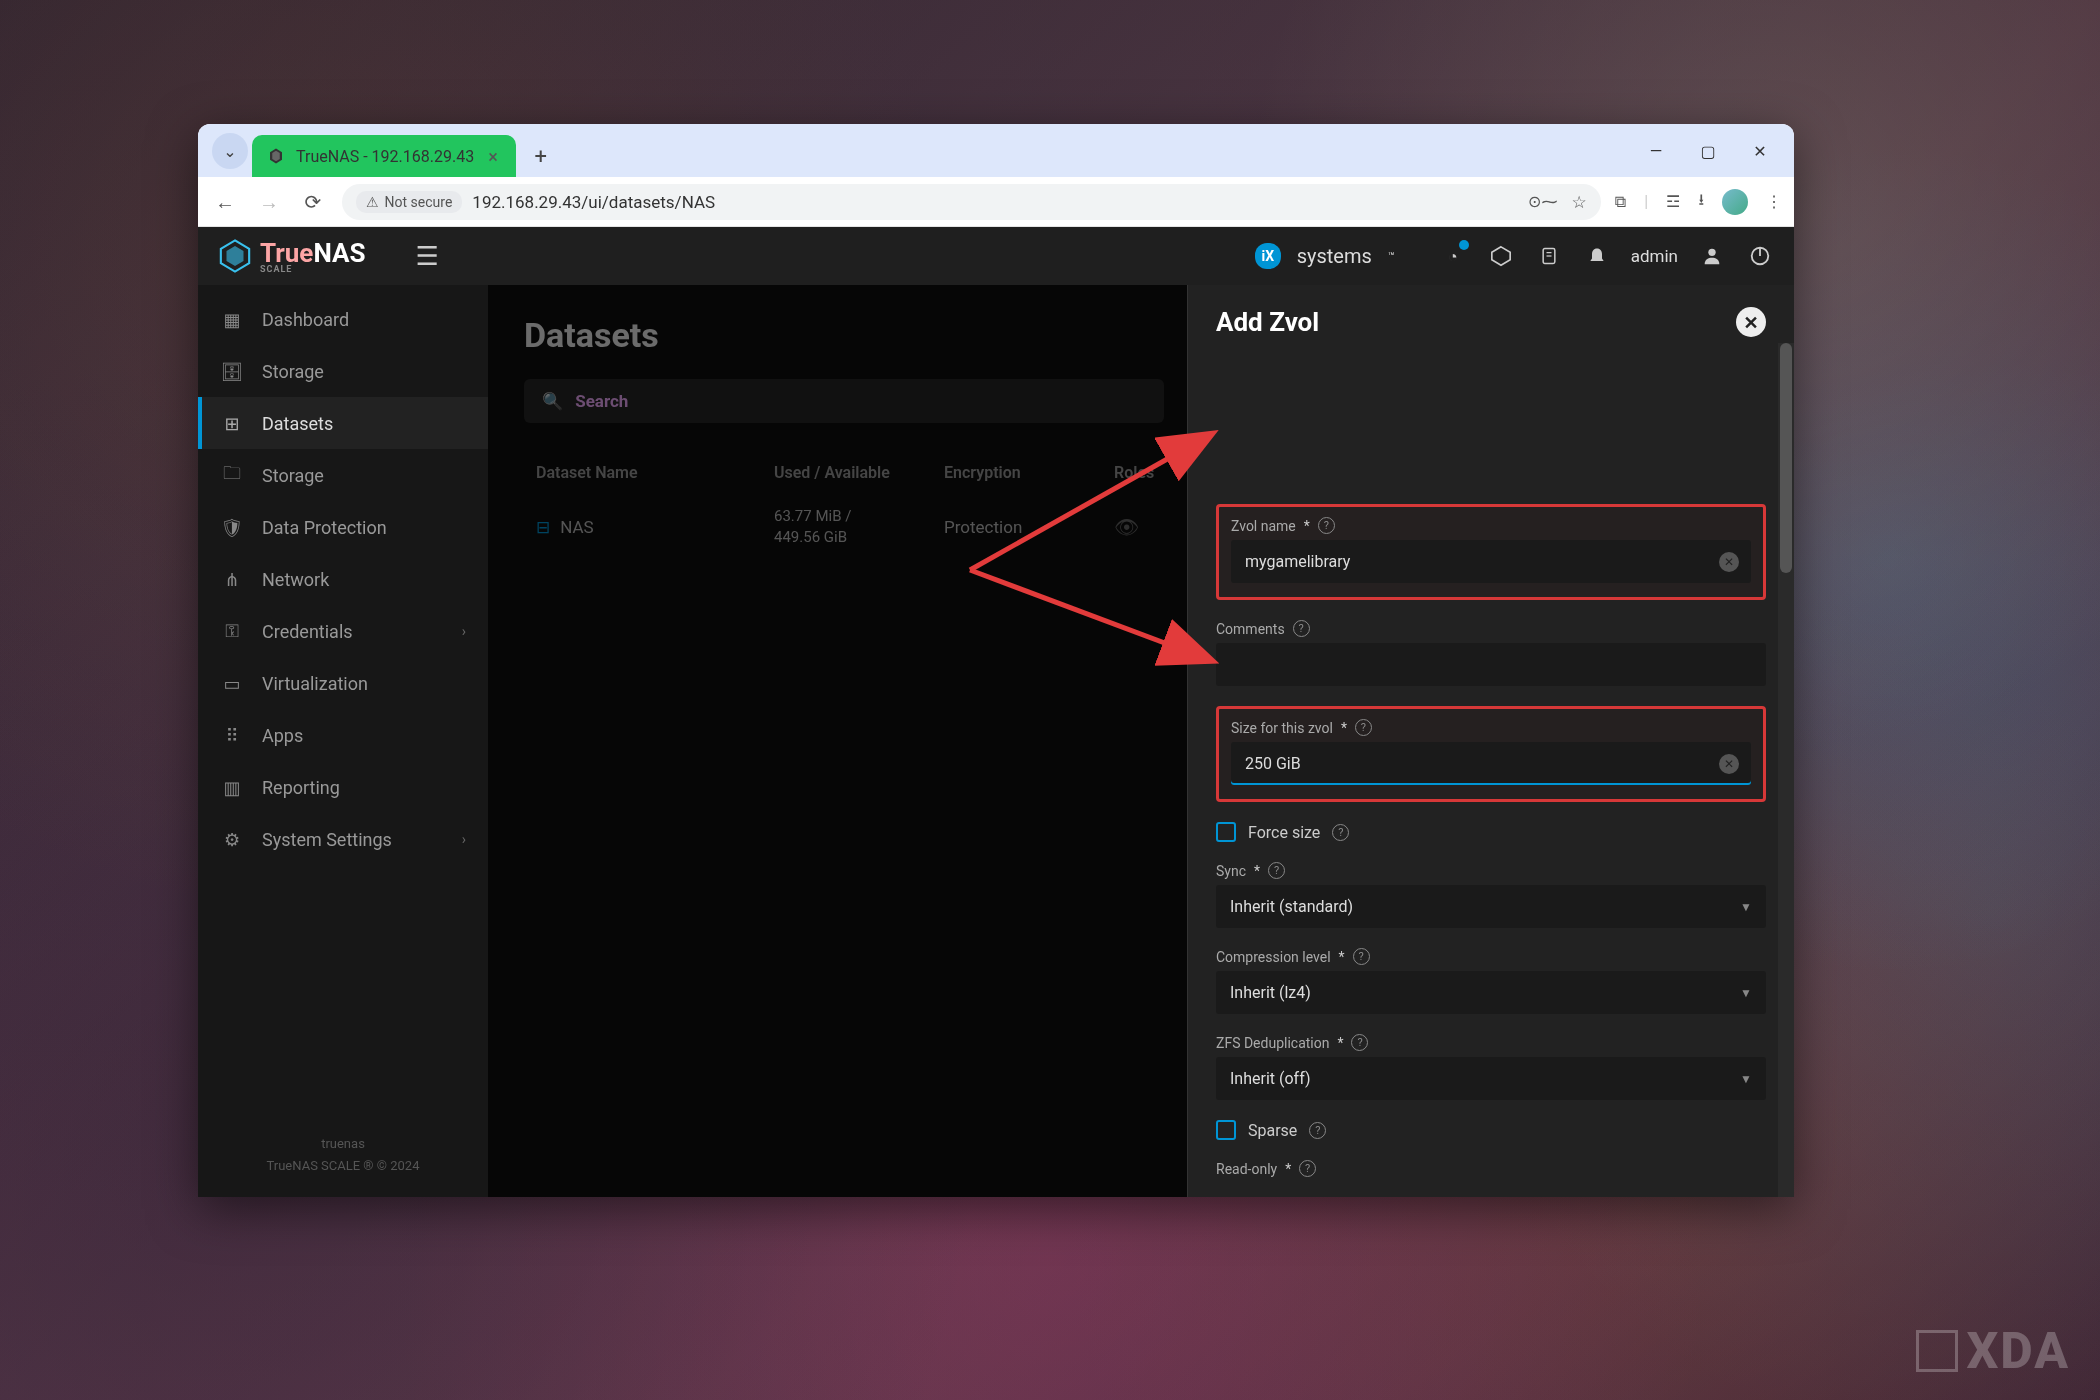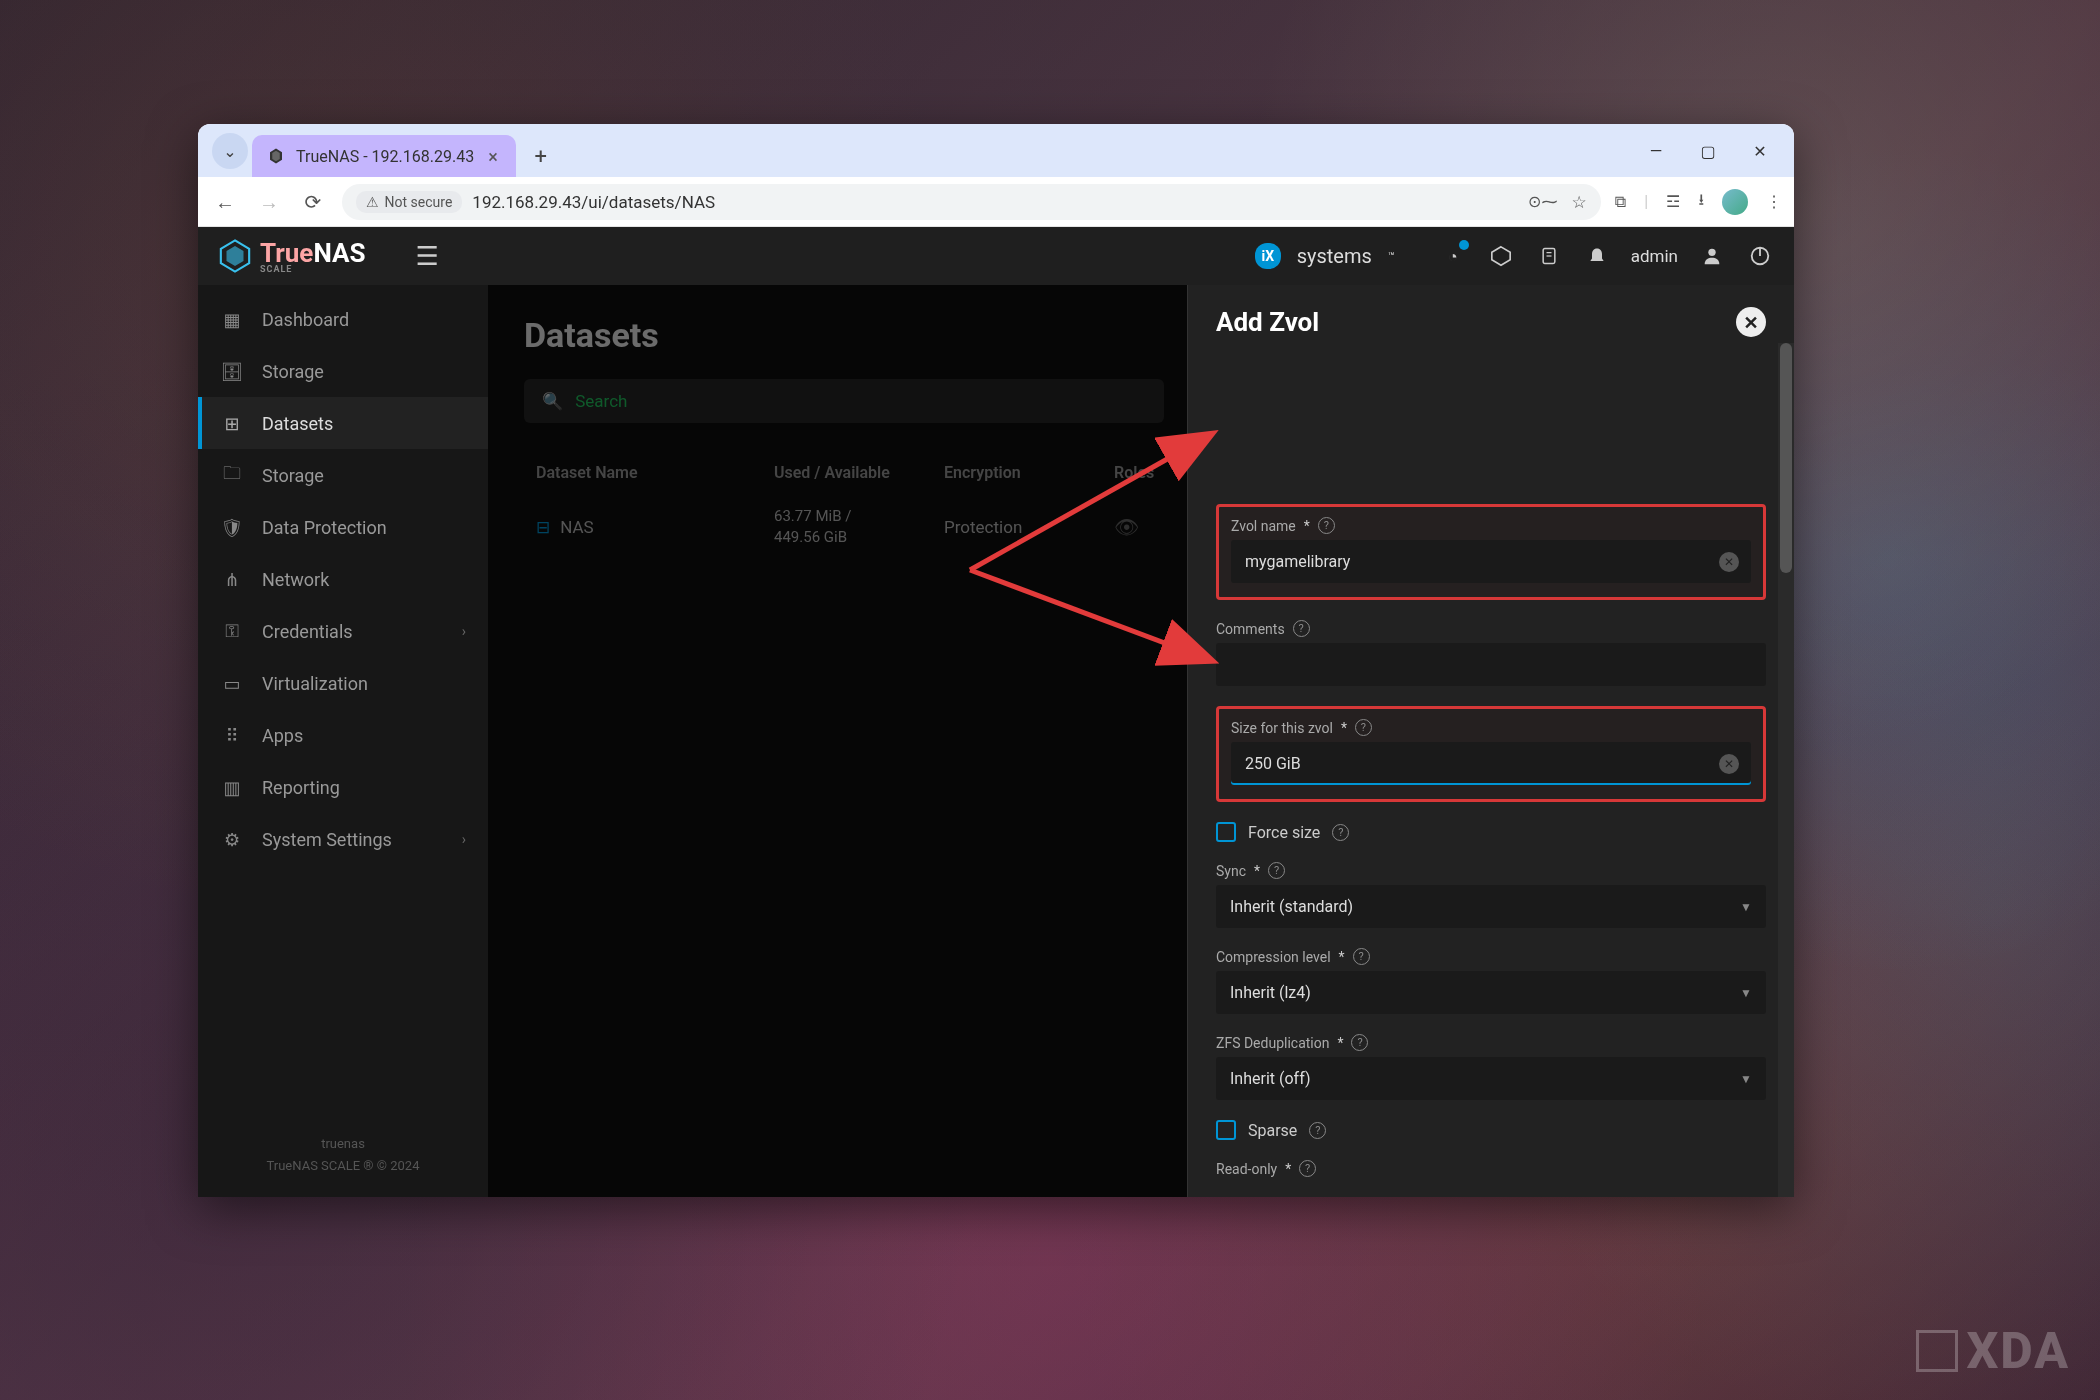--- a/index.html
+++ b/index.html
@@ -60,21 +60,21 @@
 .tabstrip {
   height: 53px;
   background: #dde7fb;
   display: flex;
   align-items: flex-end;
   padding-left: 8px;
 }
 .tab-arrow { width:36px; height:36px; margin:0 4px 8px 6px; border-radius:18px; background:#c9d7f2; display:flex;align-items:center;justify-content:center; font-size:16px; color:#444;}
 .tab {
   height: 42px;
-  background: #c4b5fd;
+  background: #22c55e;
   border-radius: 10px 10px 0 0;
   display: flex;
   align-items: center;
   padding: 0 14px;
   gap: 10px;
   font-size: 16px;
   color: #333;
   min-width: 260px;
 }
 .favicon { width:20px; height:20px; display:flex; align-items:center; justify-content:center; }
@@ -373,21 +373,21 @@
         <div class="footer-info">
           <div>truenas</div>
           <div>TrueNAS SCALE ® © 2024</div>
         </div>
       </div>
 
       <div class="main">
         <div class="page-title">Datasets</div>
         <div class="search-field">
           <span>🔍</span>
-          <span style="color:#22c55e;">Search</span>
+          <span style="color:#f0abfc;font-weight:bold;">Search</span>
         </div>
         <div class="table-head">
           <div class="col-name">Dataset Name</div>
           <div class="col-used">Used / Available</div>
           <div class="col-enc">Encryption</div>
           <div class="col-roles">Roles</div>
         </div>
         <div class="table-row">
           <div class="row-name">
             <span style="color:#0095d5;">⊟</span>

